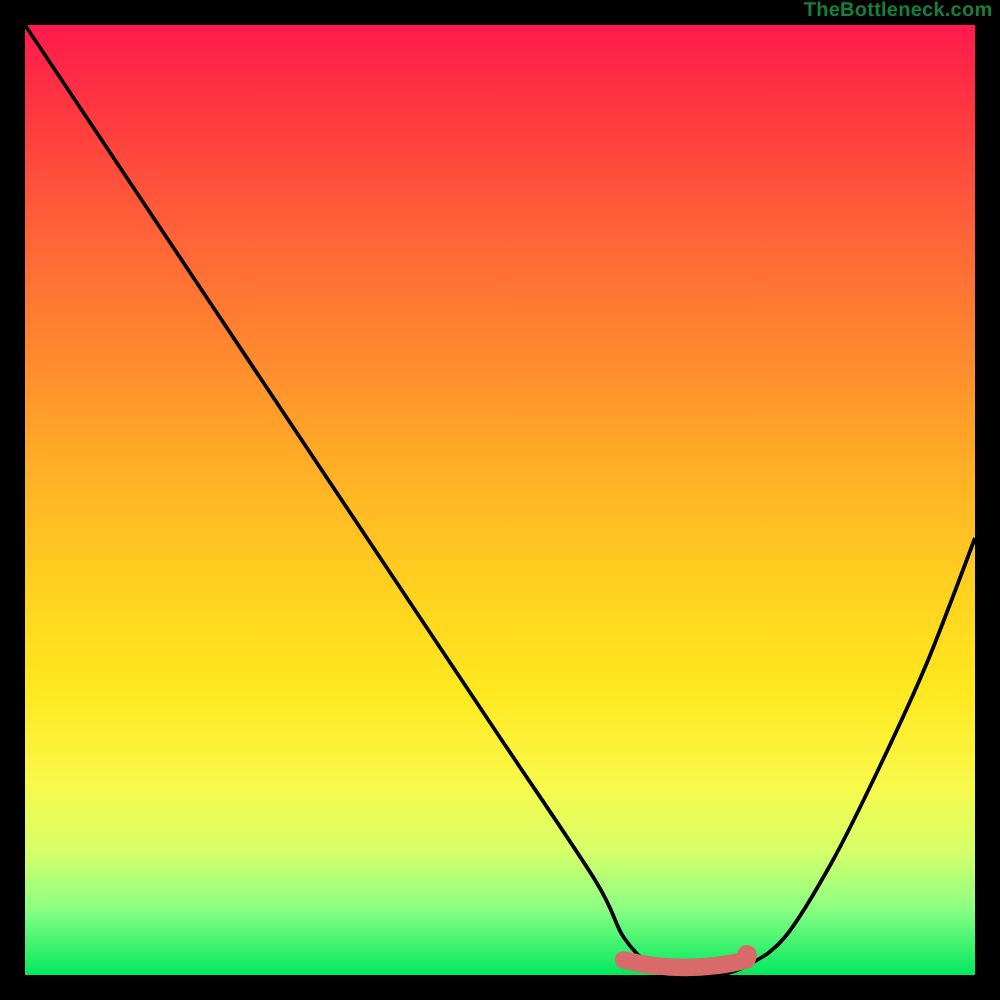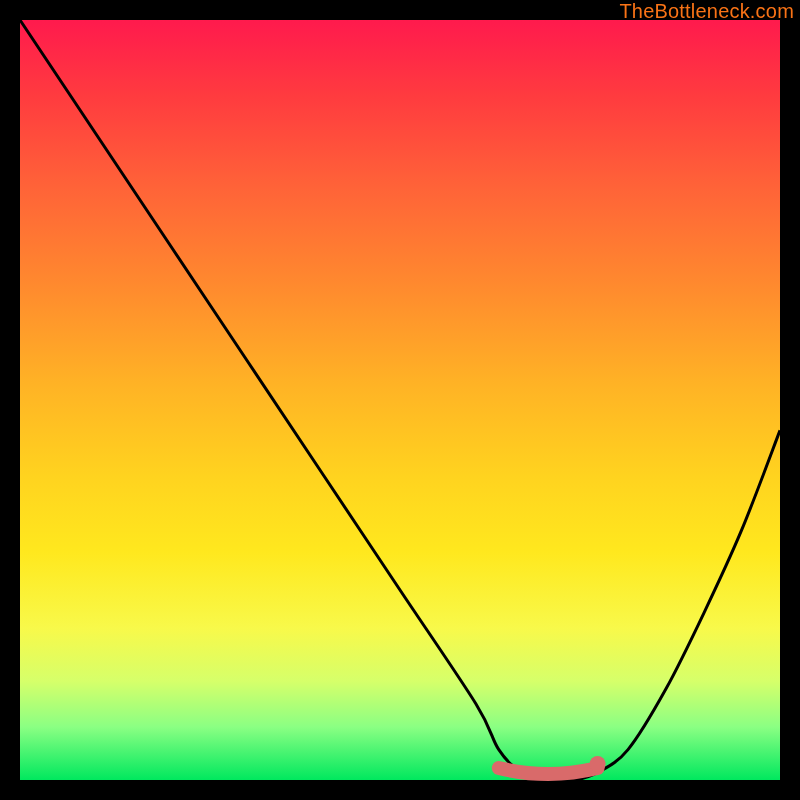--- a/index.html
+++ b/index.html
@@ -35,24 +35,25 @@
       #f8f94a 80%,
       #d6ff6a 87%,
       #8bff83 93%,
       #00e85e 100%);
   }
   .watermark {
     position: absolute;
     top: 0px;
     right: 6px;
     font-family: Arial, Helvetica, sans-serif;
-    font-size: 20px;
-    color: #f97316;
+    font-size: 16px;
+    color: #15803d;
     letter-spacing: 0.2px;
     user-select: none;
+    font-weight: bold;
   }
   svg.curve {
     position: absolute;
     left: 0;
     top: 0;
     width: 760px;
     height: 760px;
     overflow: visible;
   }
 </style>

